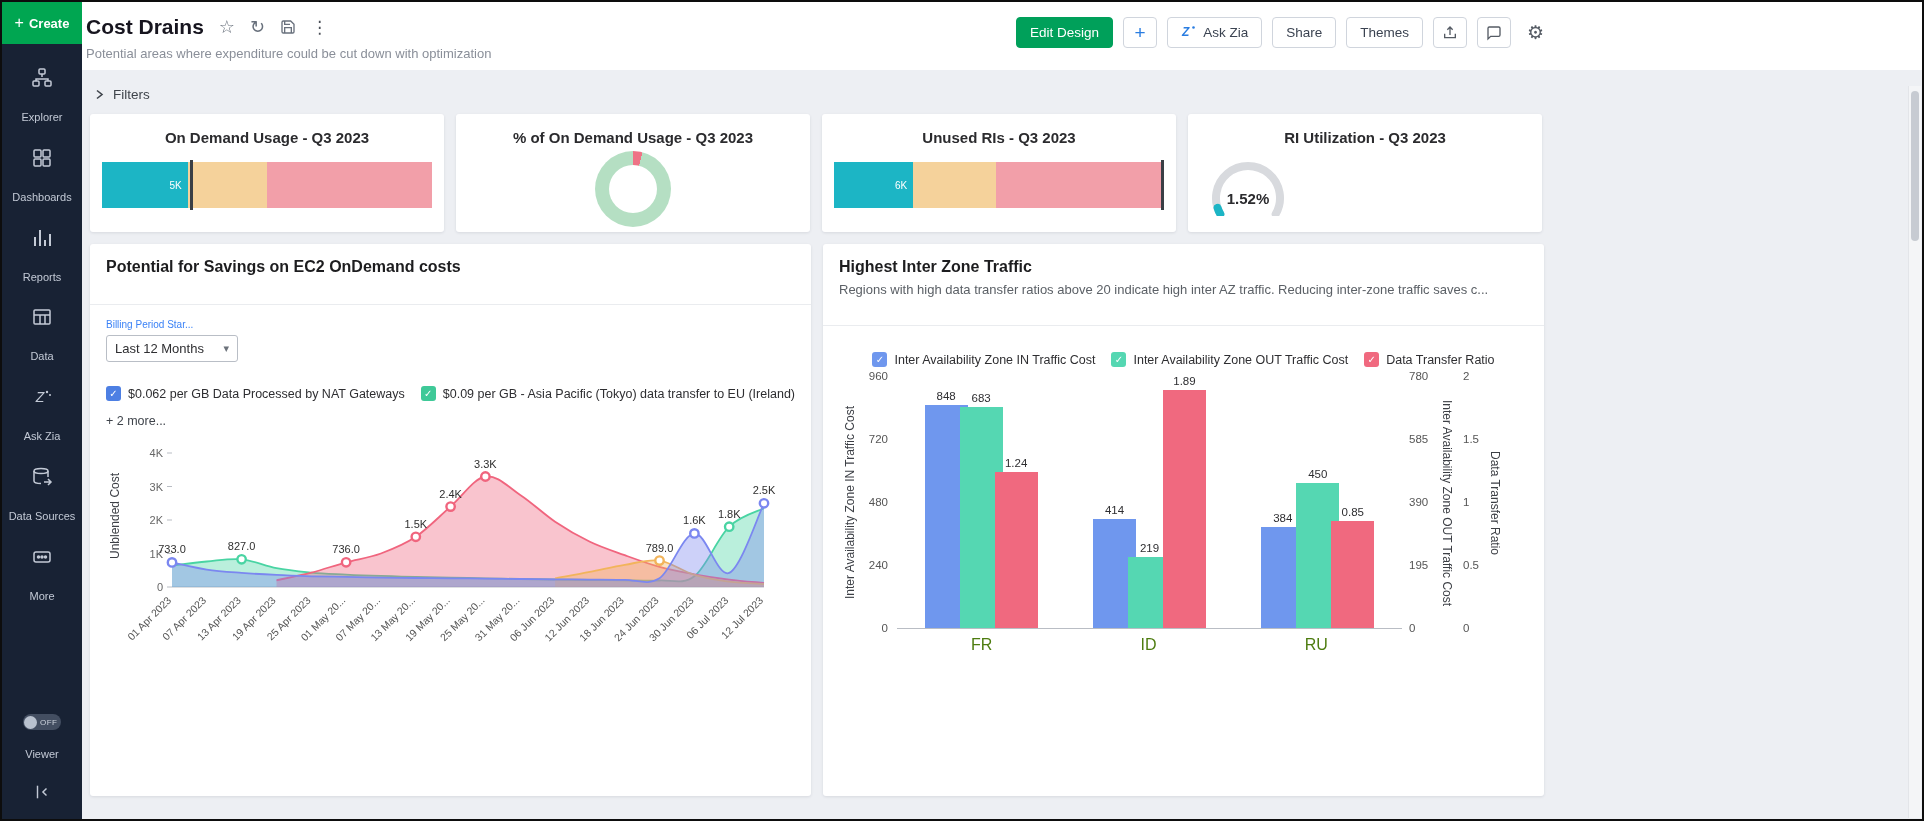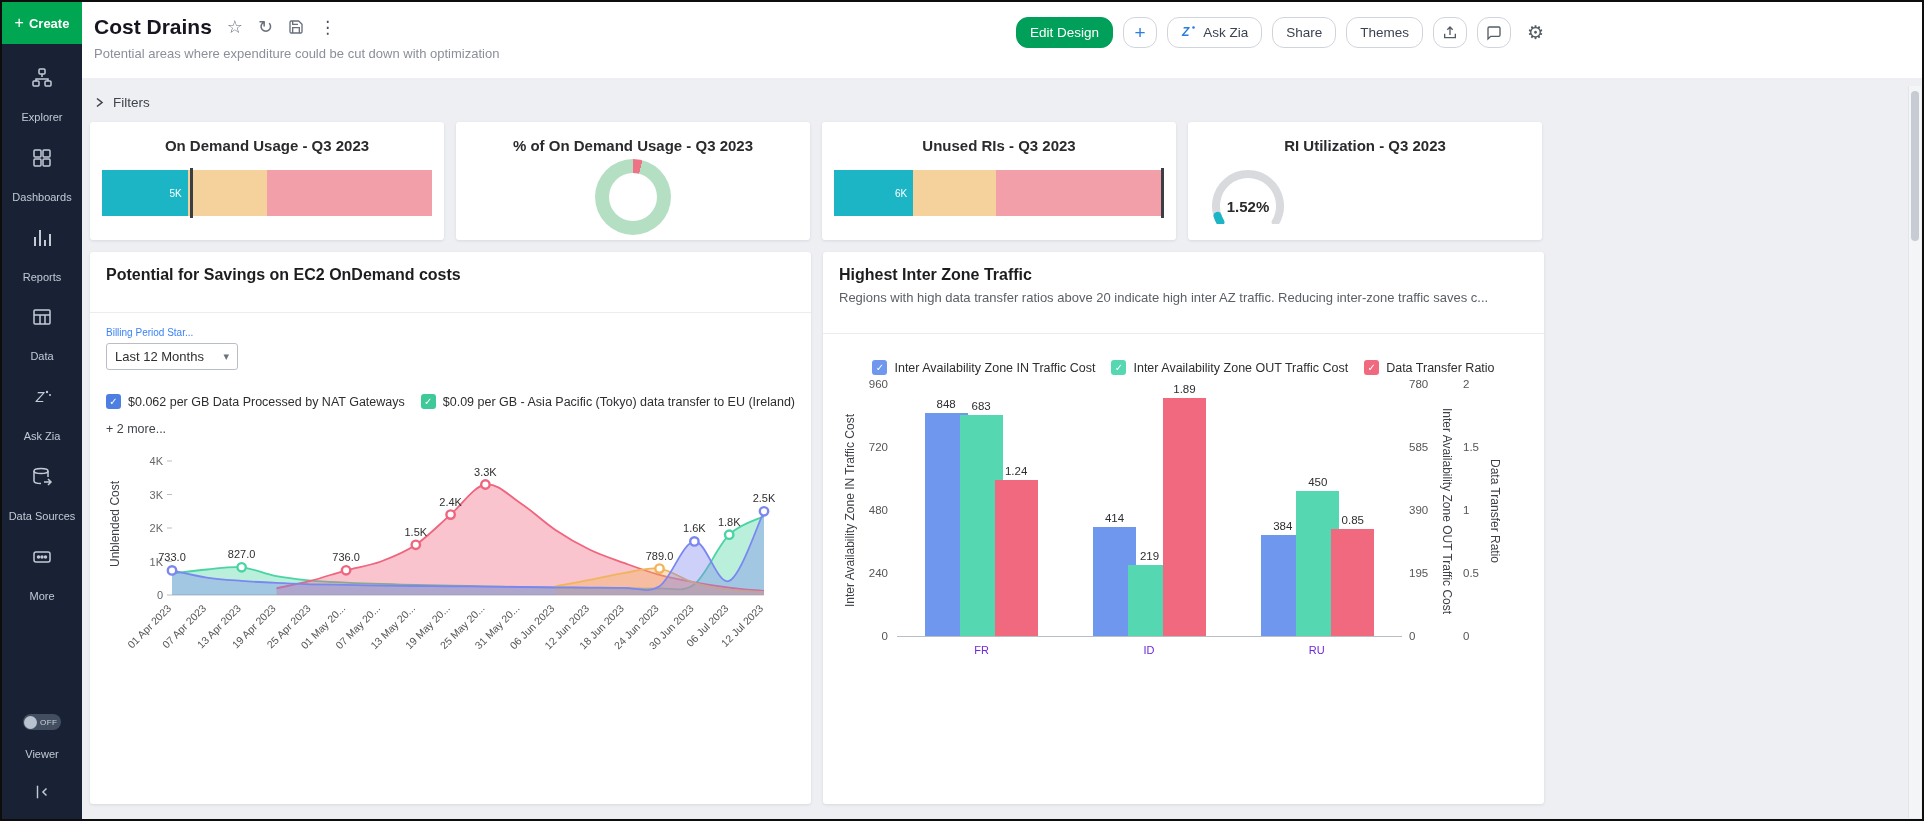--- a/index.html
+++ b/index.html
@@ -19,28 +19,28 @@
   .side-item .lbl{font-size:11px;text-align:center;line-height:1.25;color:#c3cad6}
   .side-bottom{margin-top:auto;display:flex;flex-direction:column;align-items:center;padding-bottom:8px}
   .toggle{width:38px;height:16px;border-radius:9px;background:#434e61;display:flex;align-items:center;
     padding:1px;gap:3px;cursor:pointer}
   .knob{width:13px;height:13px;border-radius:50%;background:#b9c2cf}
   .toggle-text{font-size:8px;color:#cfd5de;letter-spacing:.5px}
   .collapse{padding:10px 0 6px}
 
   
   .main{flex:1;display:flex;flex-direction:column;min-width:0;position:relative}
-  .topbar{background:#fff;height:76px;padding:13px 0 0 12px;position:relative;flex-shrink:0}
+  .topbar{background:#fff;height:68px;padding:13px 0 0 4px;position:relative;flex-shrink:0}
   .title-row{display:flex;align-items:center;gap:15px}
   .page-title{font-size:21px;font-weight:bold;color:#17151f}
   .hicon{font-size:18px;color:#68707c;cursor:pointer;line-height:1;display:flex;align-items:center}
   .kebab{font-size:17px;color:#4a4f57}
   .page-subtitle{margin-top:7px;font-size:13px;color:#8a8f99}
   .top-actions{position:absolute;top:15px;right:378px;display:flex;align-items:center;gap:10px}
-  .btn{height:31px;border:1px solid #d0d5dd;background:#fff;border-radius:12px;padding:0 13px;
+  .btn{height:31px;border:1px solid #d0d5dd;background:#fff;border-radius:4px;padding:0 13px;
     font-size:13.5px;color:#3b4351;display:flex;align-items:center;gap:6px;cursor:pointer;font-family:inherit}
   .btn-green{background:#00a05a;border-color:#00a05a;color:#fff}
   .btn-plus{color:#2a7de1;font-size:19px;width:34px;justify-content:center;padding:0}
   .icon-btn{width:34px;justify-content:center;padding:0}
   .gear{font-size:19px;color:#555b64;cursor:pointer;margin-left:6px}
 
   .content{flex:1;padding:8px 0 0 8px;overflow:hidden}
   .filters-bar{height:32px;display:flex;align-items:center;gap:9px;padding-left:4px;cursor:pointer}
   .filters-bar span{font-size:13.5px;color:#3f444b}
 
@@ -100,21 +100,21 @@
   #ticks-right2{width:30px}
   #ticks-right1 span,#ticks-right2 span{position:absolute;left:7px}
   .plot-col{width:505px;flex-shrink:0}
   #bar-plot{position:relative;display:flex;align-items:flex-end;justify-content:space-around;
     width:505px;border-bottom:1px solid #b9bdc4}
   .bar-group{display:flex;align-items:flex-end;gap:2px}
   .bar-wrap{display:flex;flex-direction:column;align-items:center;justify-content:flex-end;width:33px}
   .bar-val{font-size:11.5px;color:#2e2e31;margin-bottom:3px}
   .bar-rect{width:43px}
   .bar-cats{display:flex;justify-content:space-around;width:505px;margin-top:7px}
-  .bar-cat{font-size:11px;color:#6d28d9}
+  .bar-cat{font-size:16px;color:#4d7c0f}
 
   
   .scrollbar{position:absolute;right:1px;top:84px;bottom:1px;width:13px;background:#f4f5f7;
     border-left:1px solid #e3e5e9}
   .scroll-thumb{position:absolute;top:5px;left:2px;width:8px;height:150px;background:#c7cbd2;border-radius:4px}
 </style>
 </head>
 <body>
 
 <div class="app">

